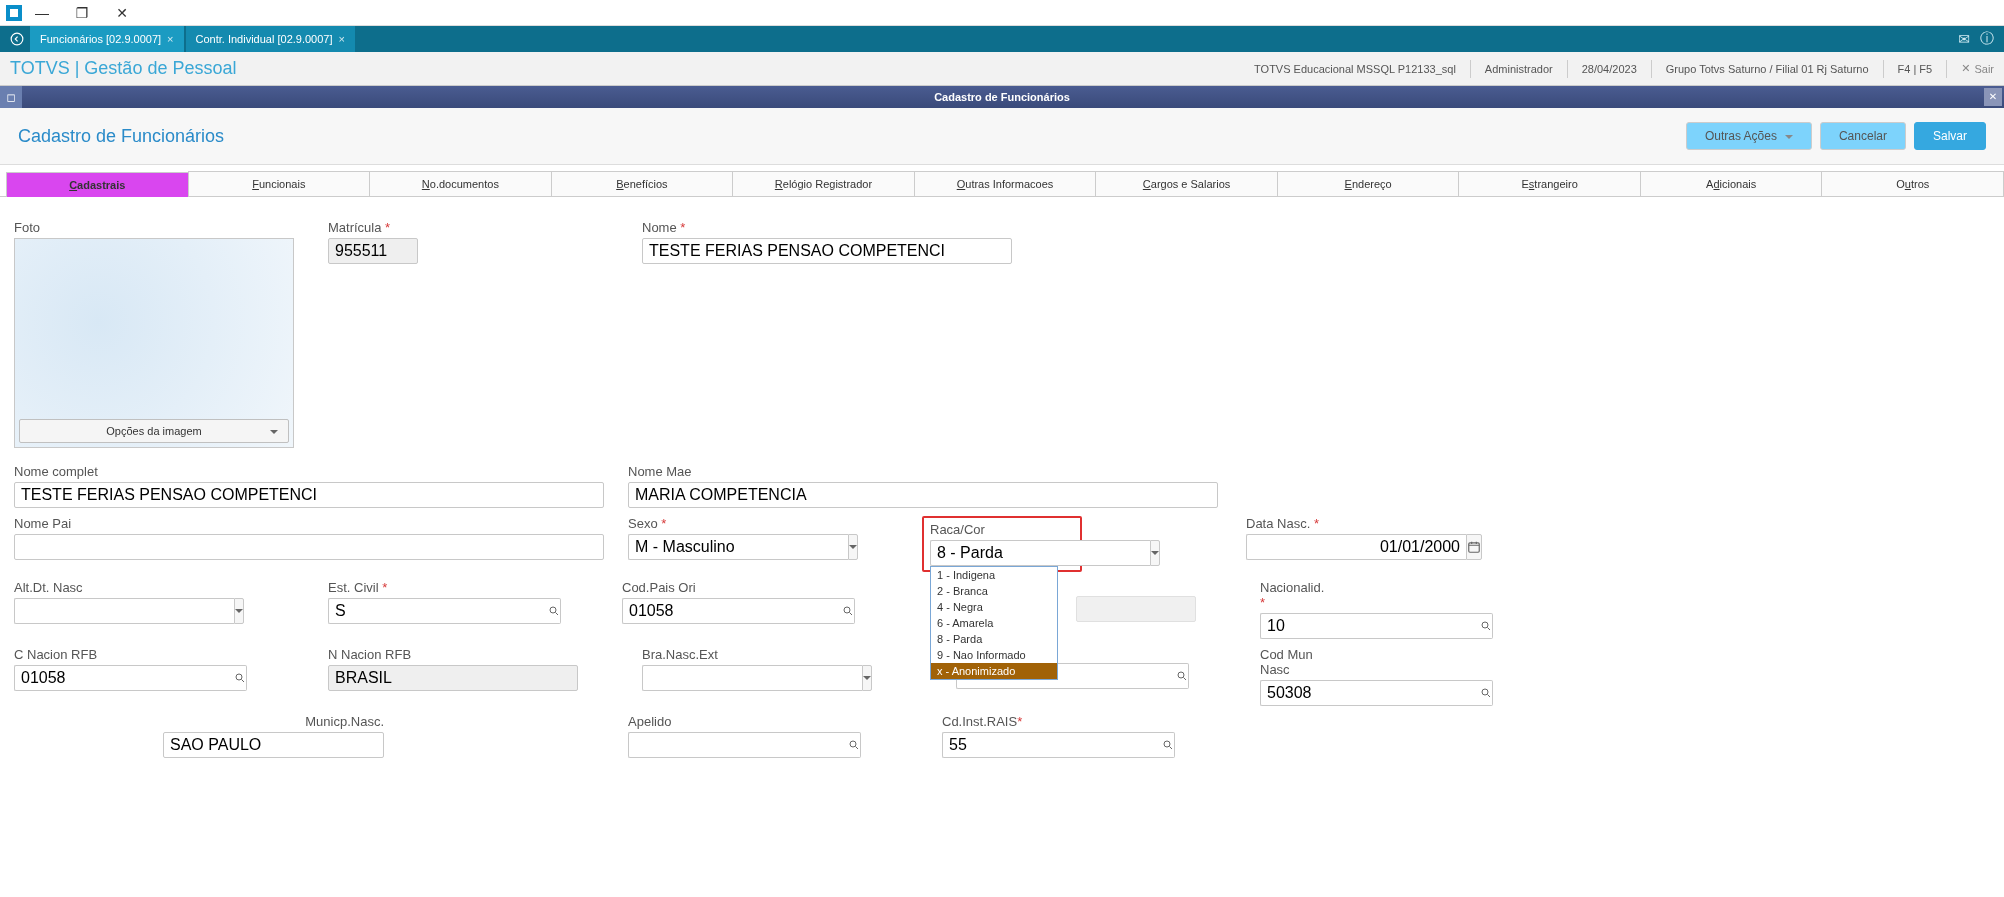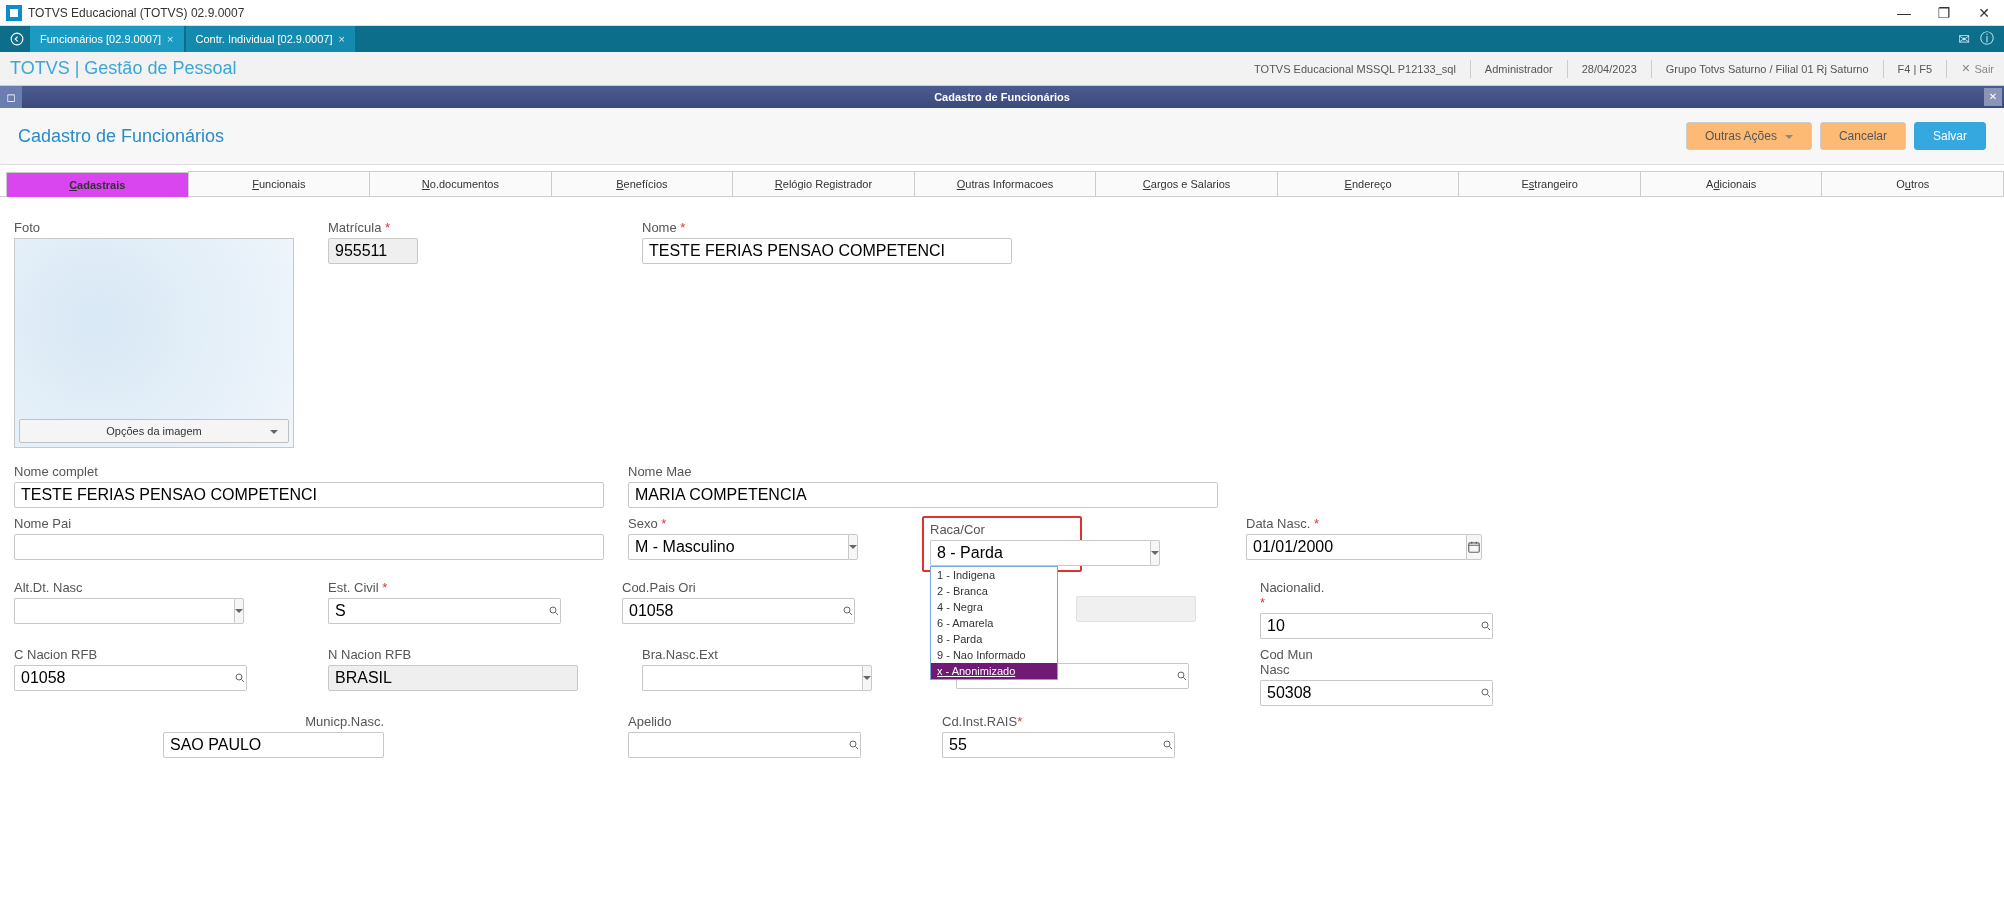--- a/index.html
+++ b/index.html
@@ -28,21 +28,21 @@
 .header-info .div { width:1px; height:18px; background:#ccc; }
 .exit { display:flex; align-items:center; gap:4px; cursor:pointer; color:#888; }
 
 .module-title { background:#3a4a7a; background: linear-gradient(#4a5c91,#3a4a7a); height:22px; display:flex; align-items:center; color:#fff; font-size:11px; position:relative; }
 .module-title .mod-icon { width:22px; height:22px; background:#6a7fb0; display:flex; align-items:center; justify-content:center; margin-right:6px;}
 .module-title .mod-label { position:absolute; left:50%; transform:translateX(-50%); font-weight:bold; }
 .module-title .mod-close { margin-left:auto; width:18px; height:18px; background:#8a95b8; margin-right:2px; text-align:center; line-height:18px; cursor:pointer; font-size:10px;}
 
 .page-header { background:#f7f7f7; border-bottom:1px solid #ddd; padding:14px 18px; display:flex; align-items:center; }
 .page-title { color:#2a8bc9; font-size:18px; font-weight:400; flex:1; }
-.btn { border:1px solid #ccc; background:#fdba74; padding:6px 18px; border-radius:3px; font-size:12px; cursor:pointer; margin-left:8px; color:#555;}
+.btn { border:1px solid #ccc; background:#7dd3fc; padding:6px 18px; border-radius:3px; font-size:12px; cursor:pointer; margin-left:8px; color:#555;}
 .btn.dropdown::after { content:""; display:inline-block; border:4px solid transparent; border-top-color:#888; margin-left:8px; position:relative; top:3px;}
 .btn.primary { background:#35a8e0; border-color:#35a8e0; color:#fff; }
 
 .tabs-row { display:flex; border-bottom:1px solid #ccc; margin-top:6px; }
 .subtab { flex:1; text-align:center; padding:6px 4px; font-size:11px; border:1px solid #ccc; border-bottom:none; background:#fafafa; cursor:pointer; margin-left:-1px; }
 .subtab:first-child{ margin-left:6px;}
 .subtab.active { background:#d946ef; border-top:1px solid #ccc; position:relative; top:1px;font-weight:bold; }
 .subtab .ul { text-decoration: underline; }
 
 .form-area { position:absolute; top:214px; bottom:0; left:6px; right:6px; overflow-y:auto; padding:6px 14px 6px 8px; }
@@ -64,32 +64,31 @@
 .search-icon { width:12px; height:12px; }
 
 .photo-box { width:280px; height:210px; border:1px solid #c8c8c8; background: radial-gradient(circle at 30% 40%, #d8e8f5, #f0f6fb); position:relative; }
 .photo-opts { position:absolute; left:4px; right:4px; bottom:4px; height:24px; border:1px solid #c0c0c0; background:#f5f5f5; display:flex; align-items:center; justify-content:center; cursor:pointer; font-size:11px; border-radius:2px;}
 .photo-opts::after { content:""; border:4px solid transparent; border-top-color:#666; position:absolute; right:10px; top:10px;}
 
 .highlight-box { border:2px solid #e03030; padding:4px 6px 4px 6px; position:relative; border-radius:2px;}
 
 .dropdown-list { position:absolute; background:#fff; border:1px solid #7aa7d6; font-size:11px; z-index:100; width:128px; }
 .dropdown-list .opt { padding:2px 6px; cursor:pointer; }
-.dropdown-list .opt.sel { background:#701a75; color:#fff;text-decoration:underline; }
+.dropdown-list .opt.sel { background:#a16207; color:#fff; }
 
 .cal-icon { width:14px; height:14px; }
 
 .ghost-input { background:#f0f0f0; border:1px solid #e0e0e0; height:26px; border-radius:2px; }
 </style>
 </head>
 <body>
 
 <div class="titlebar">
   <div class="app-icon"></div>
-  <div class="titlebar-title">TOTVS Educacional (TOTVS) 02.9.0007</div>
   <div class="winbtns">
     <div class="winbtn">—</div>
     <div class="winbtn">❐</div>
     <div class="winbtn">✕</div>
   </div>
 </div>
 
 <div class="tabstrip">
   <div class="nav-back">
     <svg viewBox="0 0 24 24" fill="none" stroke="#fff" stroke-width="2">
@@ -227,21 +226,21 @@
           <div class="opt">6 - Amarela</div>
           <div class="opt">8 - Parda</div>
           <div class="opt">9 - Nao Informado</div>
           <div class="opt sel">x - Anonimizado</div>
         </div>
       </div>
     </div>
     <div class="field" style="width:150px; margin-left:140px;">
       <div class="flabel"><span>Data Nasc.</span> <span class="req">*</span></div>
       <div class="select-input">
-        <input class="input" style="text-align: left;" value="01/01/2000">
+        <input class="input" style="text-align: right;" value="01/01/2000">
         <div class="select-btn">
           <svg class="cal-icon" viewBox="0 0 24 24" fill="none" stroke="#666" stroke-width="2">
               <rect x="3" y="5" width="18" height="16" rx="2"></rect>
               <path d="M3 9h18M8 3v4M16 3v4"></path>
             </svg>
         </div>
       </div>
     </div>
   </div>
 

